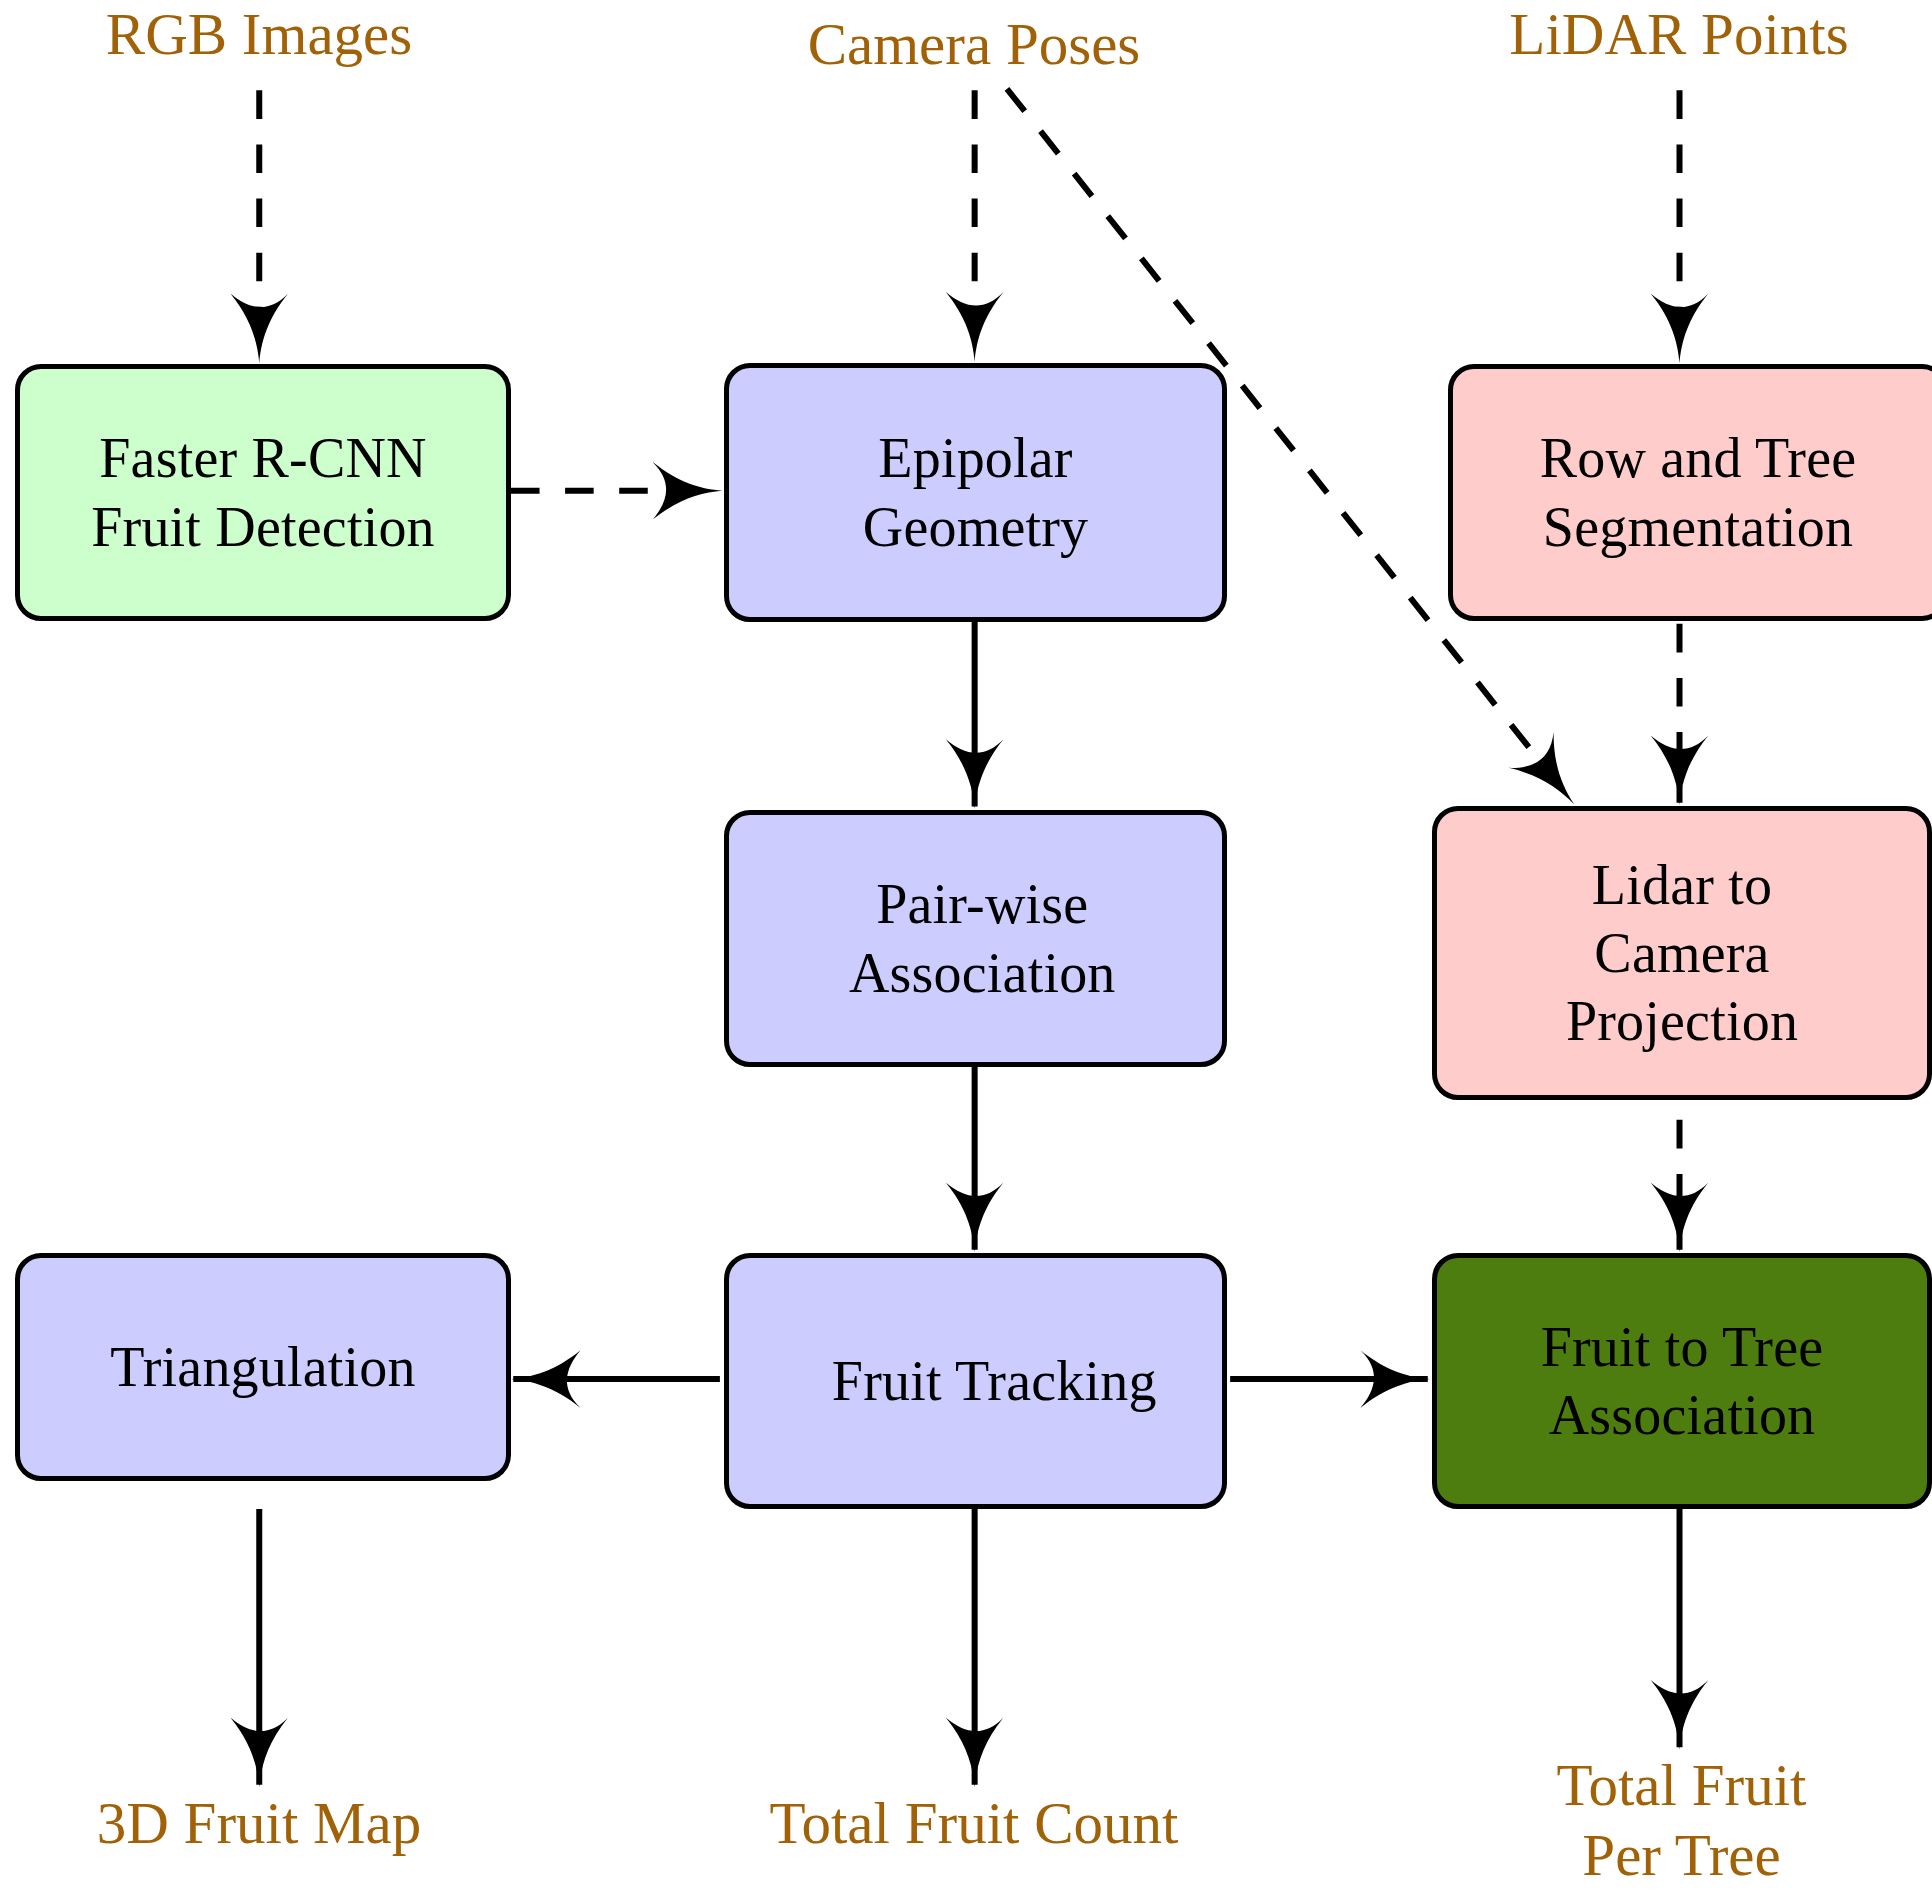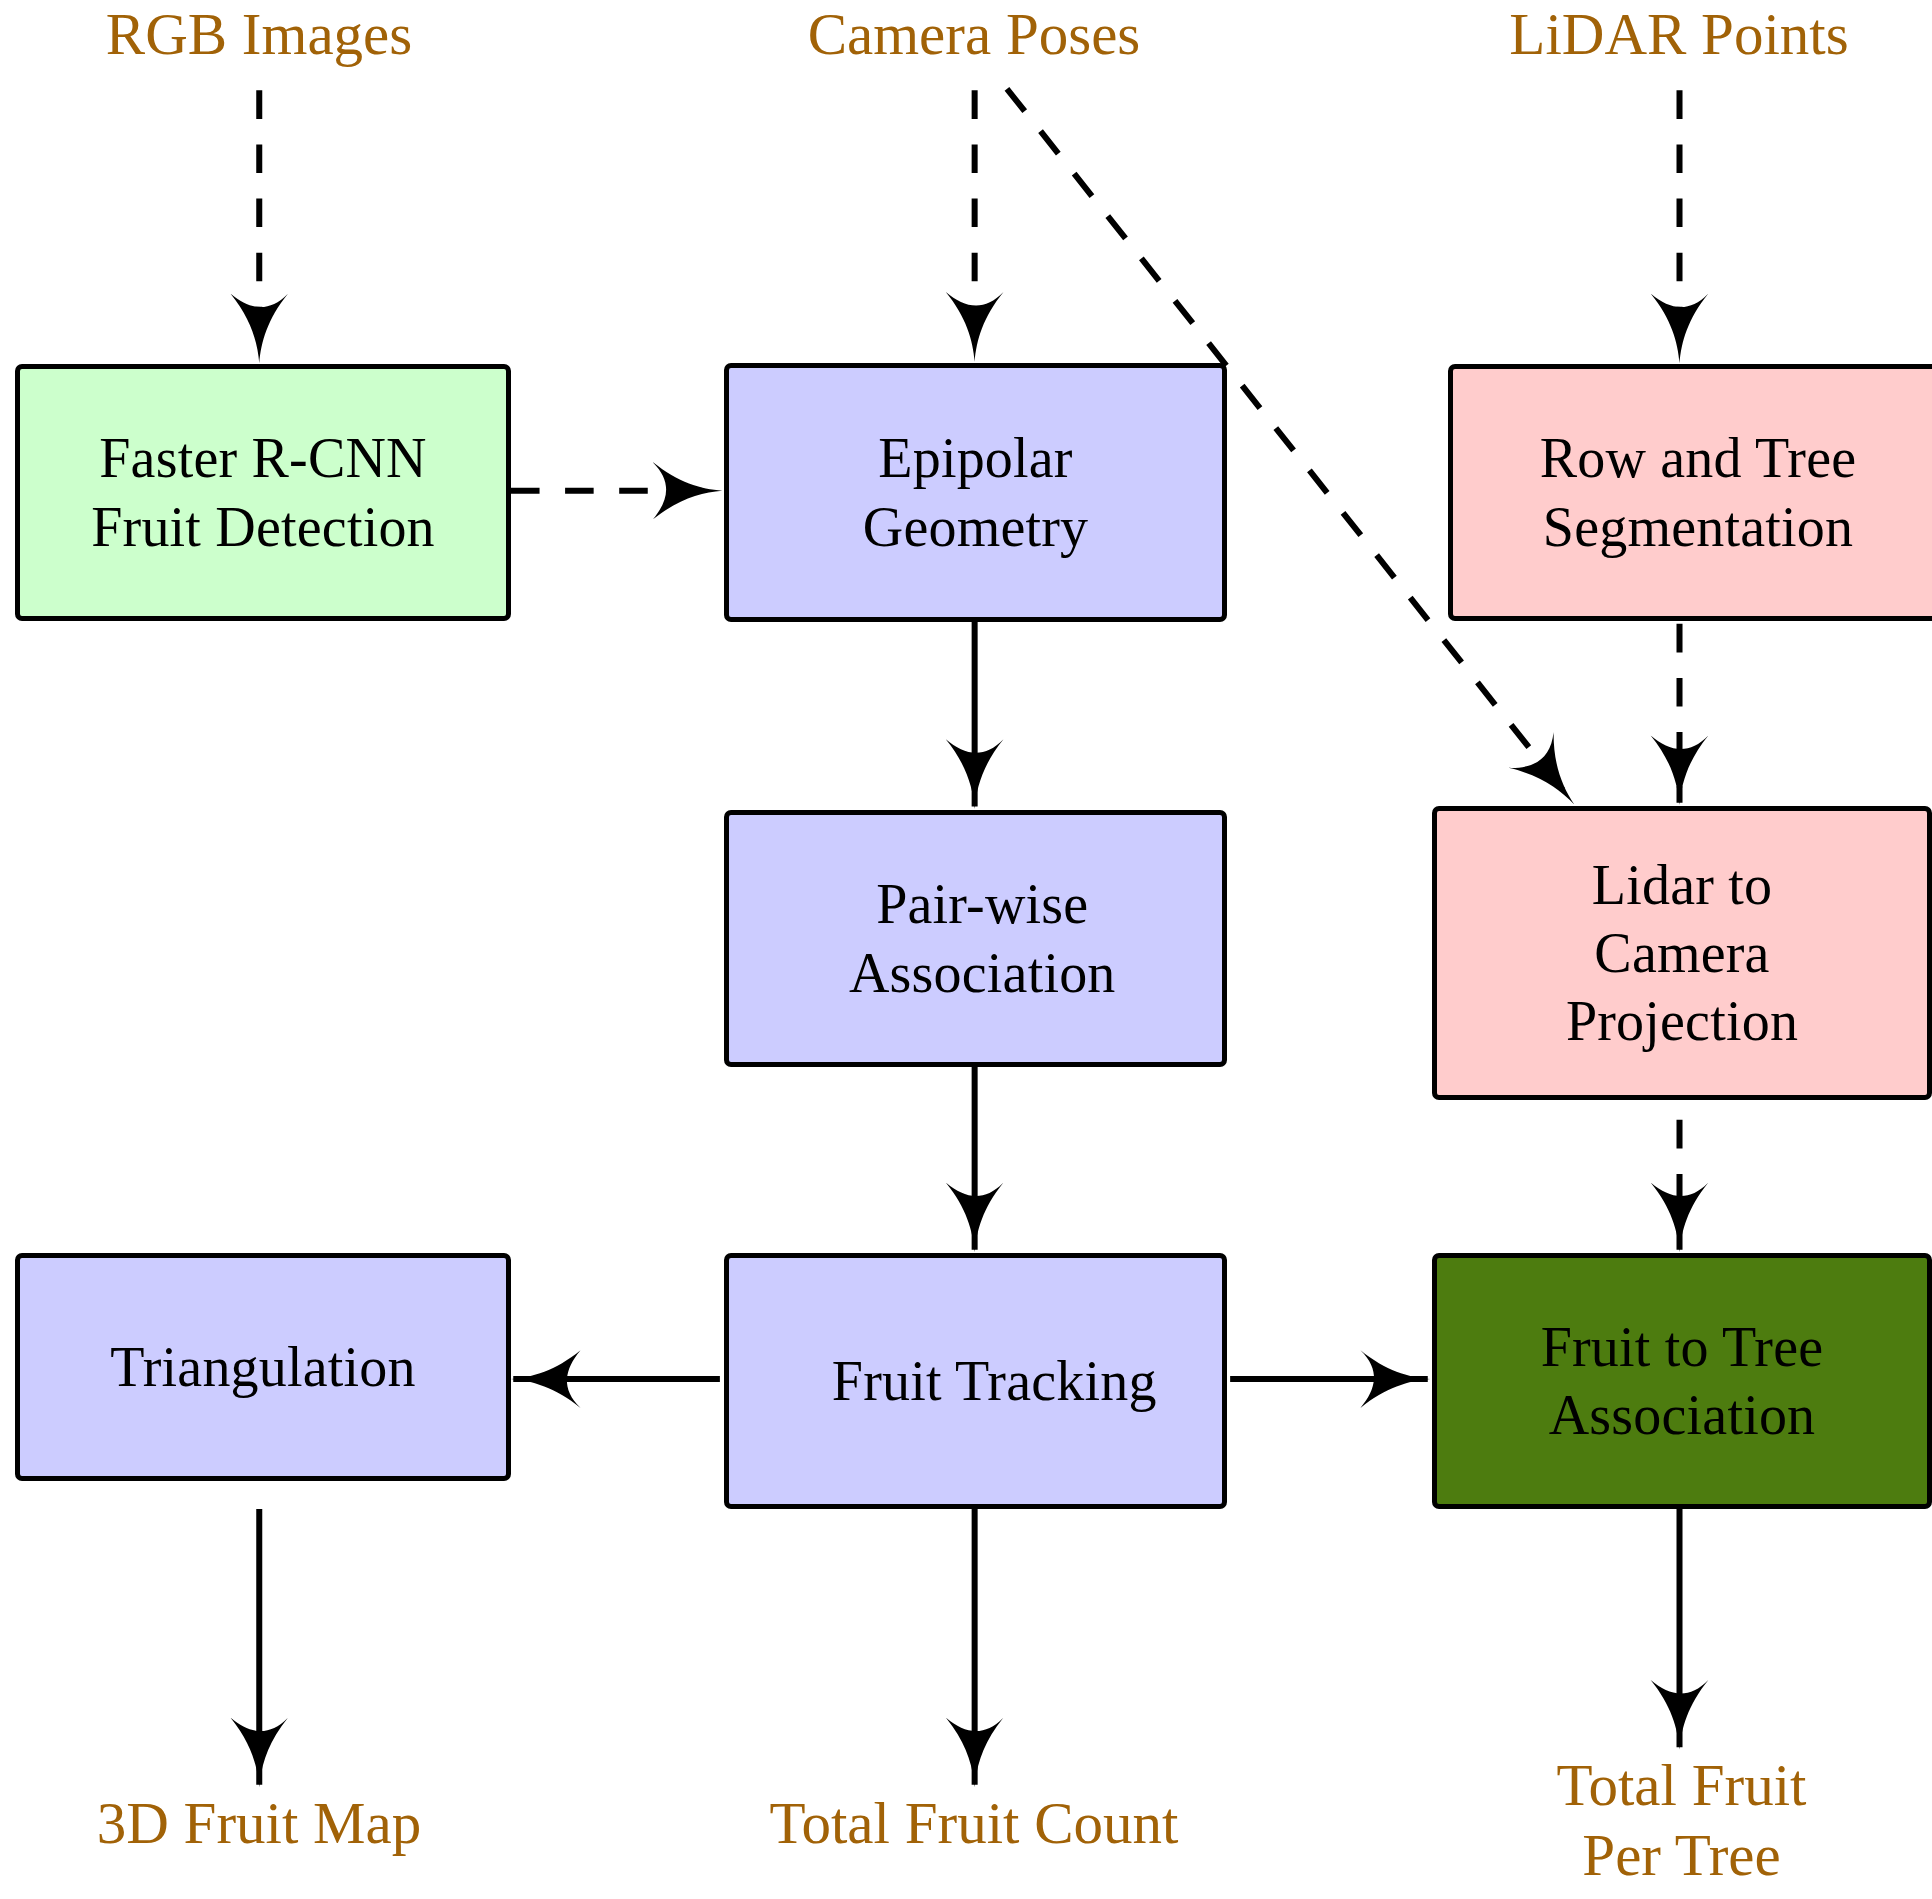--- a/index.html
+++ b/index.html
@@ -12,21 +12,21 @@
     width: 1932px;
     height: 1900px;
     background: #ffffff;
     font-family: "Liberation Serif", "DejaVu Serif", serif;
     overflow: hidden;
   }
   .node {
     position: absolute;
     box-sizing: border-box;
     border: 5.3px solid #000000;
-    border-radius: 7px;
+    border-radius: 26px;
     display: flex;
     align-items: center;
     justify-content: center;
     text-align: center;
     font-size: 56px;
     line-height: 1.22;
     color: #000000;
     letter-spacing: 0.2px;
   }
   .node span { display: block; width: 100%; padding: 0 10.5px; box-sizing: border-box; }
@@ -86,21 +86,21 @@
       <line x1="345" y1="2008" x2="345" y2="2375"></line>
 
       <line x1="1297" y1="2008" x2="1297" y2="2375"></line>
 
       <line x1="2235" y1="2008" x2="2235" y2="2325"></line>
     </g>
   </svg>
 
   <div class="io-label" style="left:30px; top:0px; width:458px;">RGB Images</div>
 
-  <div class="io-label" style="left:745px; top:0px; width:458px;">Camera Poses</div>
+  <div class="io-label" style="left:745px; top:10px; width:458px;">Camera Poses</div>
 
   <div class="io-label" style="left:1450px; top:0px; width:458px;">LiDAR Points</div>
 
   <div class="node" style="left:15px; top:364px; width:496px; height:257px; background:#CCFFCC;">
     <span style="white-space:pre-line;">Faster R-CNN
 Fruit Detection</span>
   </div>
 
   <div class="node" style="left:724px; top:363px; width:503px; height:259px; background:#CCCCFF;">
     <span style="white-space:pre-line;">Epipolar

